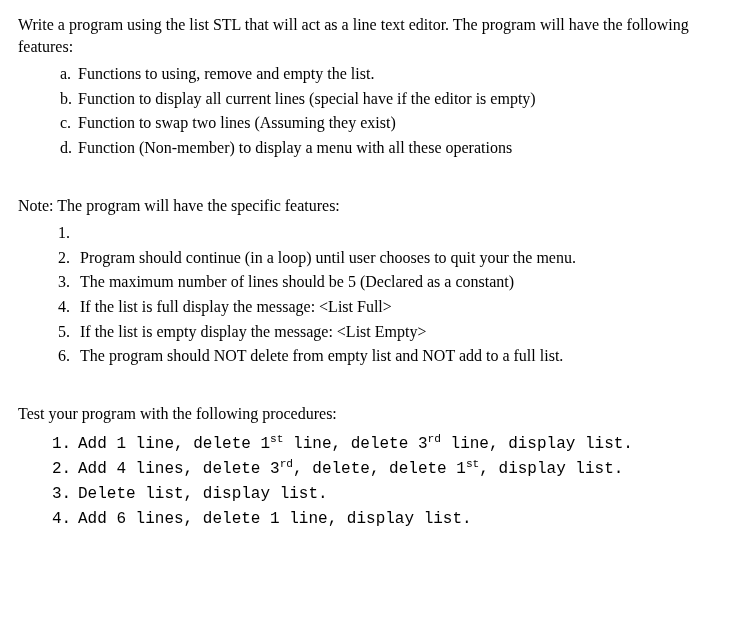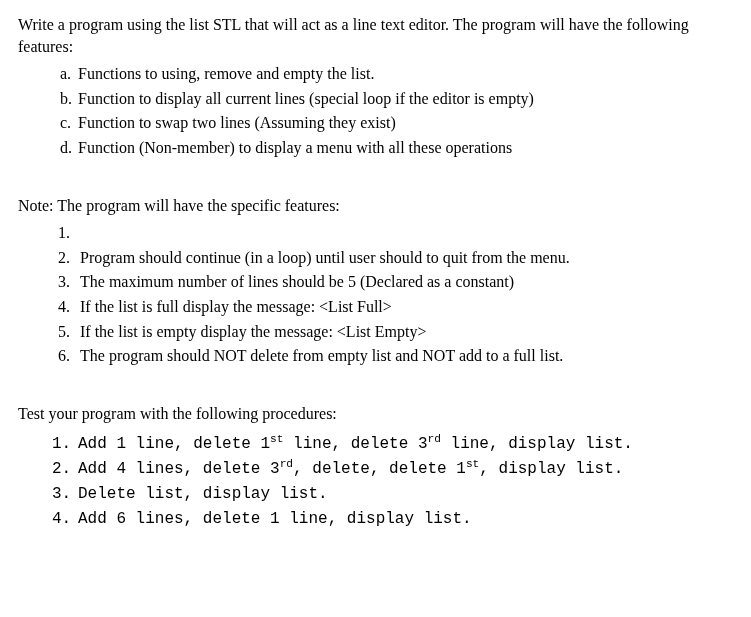--- a/index.html
+++ b/index.html
@@ -75,21 +75,21 @@
   <span>Write a program using the </span><b>list STL</b><span> that will act as a line text editor. The program will have the following features:</span>
 </div>
 
 <div class="feature-list">
   <div class="item">
     <span class="marker">a.</span>
     <span>Functions to using, remove and empty the list.</span>
   </div>
   <div class="item">
     <span class="marker">b.</span>
-    <span>Function to display all current lines (special loop if the editor is empty)</span>
+    <span>Function to display all current lines (special have if the editor is empty)</span>
   </div>
   <div class="item">
     <span class="marker">c.</span>
     <span>Function to swap two lines (Assuming they exist)</span>
   </div>
   <div class="item">
     <span class="marker">d.</span>
     <span>Function (Non-member) to display a menu with all these operations</span>
   </div>
 </div>
@@ -99,21 +99,21 @@
 <div class="para">
   <b>Note:</b><span> The program will have the specific features:</span>
 </div>
 
 <div class="note-list">
   <div class="item">
     <span class="marker">1.</span>
   </div>
   <div class="item">
     <span class="marker">2.</span>
-    <span>Program should continue (in a loop) until user should to quit from the menu.</span>
+    <span>Program should continue (in a loop) until user chooses to quit your the menu.</span>
   </div>
   <div class="item">
     <span class="marker">3.</span>
     <span>
       <span>The maximum number of lines should be 5 </span><b>(Declared as a constant)</b>
     </span>
   </div>
   <div class="item">
     <span class="marker">4.</span>
     <span>

